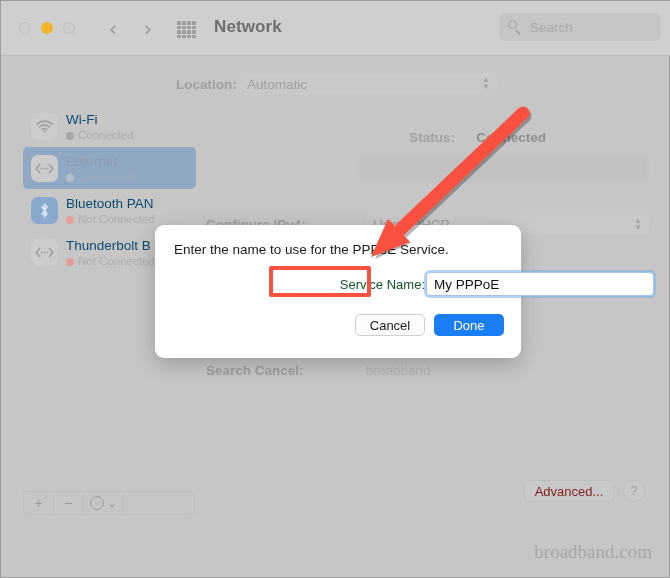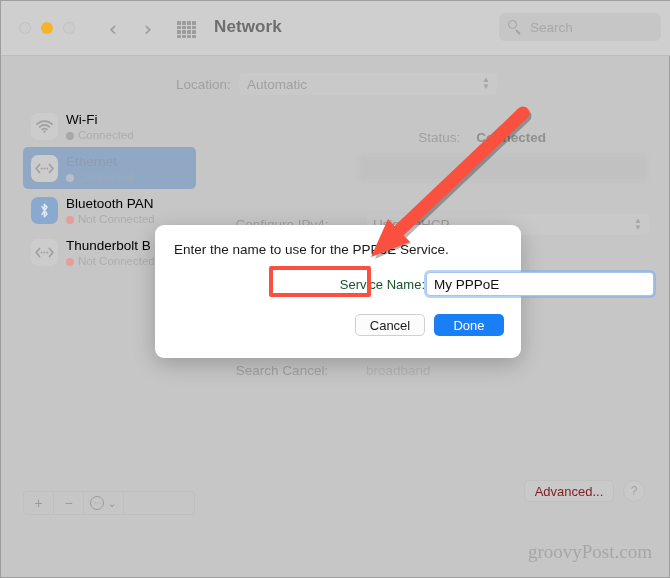--- a/index.html
+++ b/index.html
@@ -74,21 +74,21 @@
     padding-left:8px;box-sizing:border-box;border-radius:5px;
   }
   .srow.selected{background:#91a8c4;}
   .sicon{
     width:27px;height:27px;border-radius:7px;background:#cccccc;
     display:flex;align-items:center;justify-content:center;flex:0 0 auto;
     color:#a0a0a0;
   }
   .sicon.bt{background:#8aa9cf;color:#dde8f5;}
   .stext{margin-left:8px;line-height:1.15;overflow:hidden;}
-  .sname{font-size:13.5px;color:#000000;white-space:nowrap;}
+  .sname{font-size:13.5px;color:#0c4a6e;white-space:nowrap;}
   .srow.selected .sname{color:#8d9db2;}
   .sstat{font-size:11.5px;color:#adadad;display:flex;align-items:center;gap:4px;margin-top:1px;white-space:nowrap;}
   .dot{width:8px;height:8px;border-radius:50%;display:inline-block;flex:0 0 auto;}
   .dot.grey{background:#a8a8a8;}
   .dot.red{background:#e69e9a;}
   .srow.selected .dot.grey{background:#b5bfcc;}
   .srow.selected .sstat{color:#9aaabd;}
 
   #sidebar-toolbar{
     position:absolute;left:22px;top:490px;width:172px;height:24px;
@@ -116,21 +116,21 @@
   #location-value{margin-left:8px;font-size:13.5px;color:#a0a0a0;}
   .stepper{
     position:absolute;right:7px;top:3px;display:flex;flex-direction:column;
     align-items:center;line-height:7px;color:#a5a5a5;font-size:8px;
   }
 
   #main{
     position:absolute;left:205px;top:104px;width:443px;height:400px;
   }
   .frow{position:absolute;display:flex;align-items:center;}
-  .flabel{font-size:13.5px;color:#a0a0a0;text-align:center;}
+  .flabel{font-size:13.5px;color:#a0a0a0;text-align:left;font-weight:bold;}
   .fvalue{font-size:13.5px;color:#9a9a9a;}
   .fvalue.bold{font-weight:bold;color:#8f8f8f;}
 
   #status-row{left:0;top:25px;width:340px;justify-content:flex-end;}
   #status-label{width:60px;}
   #status-value{margin-left:7px;}
 
   #status-blur{
     position:absolute;left:152px;top:50px;width:290px;height:26px;
     background:#c0c0c0;border-radius:4px;filter:blur(2px);opacity:.75;
@@ -374,21 +374,21 @@
 
     <div class="frow" id="searchdom-row">
       <span class="flabel" id="searchdom-label">Search Cancel:</span>
       <span class="fvalue" id="searchdom-value">broadband</span>
     </div>
 
     <div id="advanced-btn">Advanced...</div>
     <div id="help-btn">?</div>
   </div>
 
-  <div id="watermark">groovyPost.com</div>
+  <div id="watermark">broadband.com</div>
 
   <div id="sheet">
     <div id="sheet-title">Enter the name to use for the PPPoE Service.</div>
 
     <div id="sheet-field-label">Service Name:</div>
 
     <div id="sheet-buttons">
       <div id="cancel-button">Cancel</div>
       <div id="done-button">Done</div>
     </div>

